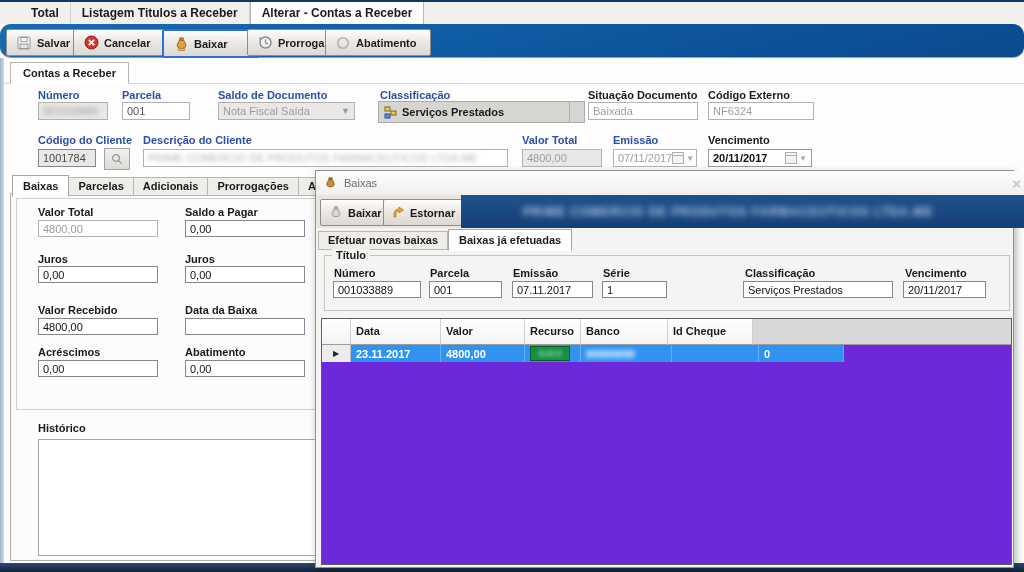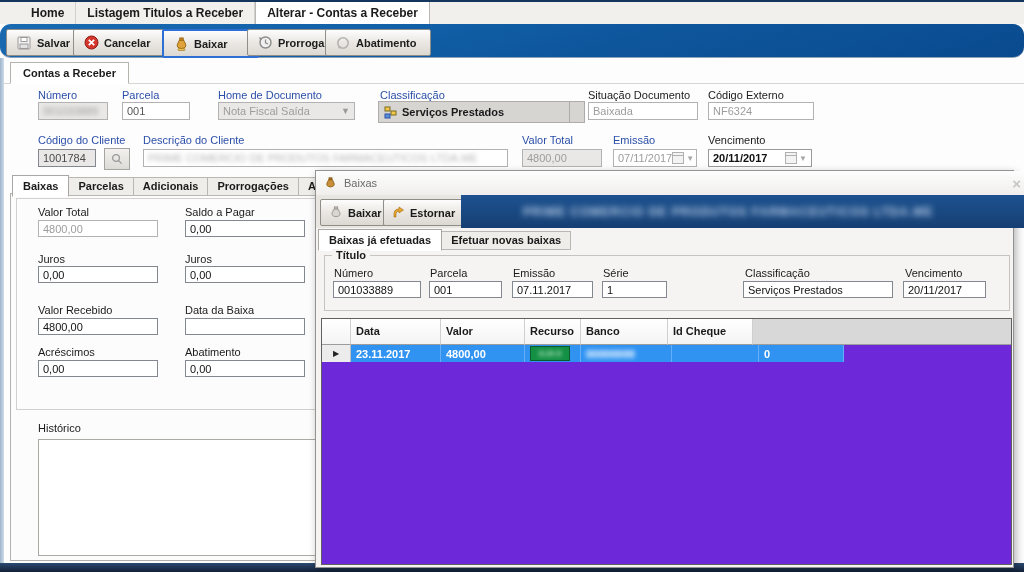--- a/index.html
+++ b/index.html
@@ -21,21 +21,21 @@
   .tbtn.focused{border:2px solid #2e6fd6;}
   .tbtn .ic{display:inline-flex;width:16px;height:16px;align-items:center;justify-content:center;}
   
   .leftframe{left:0;top:56px;width:4px;height:505px;background:linear-gradient(90deg,#9db4cb,#cfdce9);}
   .bottomstrip{left:0;top:561px;width:1024px;height:11px;background:linear-gradient(#2c4a72,#16263f 70%,#0e1a2c);z-index:1;}
   
   .pagetabline{left:4px;top:81px;width:1020px;height:1px;background:#d8d6d2;}
   .pagetab{left:10px;top:60px;height:22px;padding:0 12px;display:flex;align-items:center;background:#fff;
     border:1px solid #b5b3ae;border-bottom:1px solid #fff;font-weight:bold;z-index:2;}
   
-  .lbl{position:absolute;font-weight:normal;color:#2b4fa8;white-space:nowrap;}
+  .lbl{position:absolute;font-weight:bold;color:#2b4fa8;white-space:nowrap;}
   .lbl.dark{color:#1a1a1a;}
   .inp{position:absolute;border:1px solid #828790;background:#fff;color:#111;
     display:flex;align-items:center;padding:0 4px;box-sizing:border-box;height:18px;}
   .inp.dis{color:#9d9d9d;border-color:#b2b2b2;}
   .inp.gray{background:#e9e8e6;text-align:center;}
   .inp.bold{font-weight:bold;}
   .blur2{filter:blur(2px);} .blur3{filter:blur(3px);}
   .combo-arrow{margin-left:auto;color:#9a9a9a;font-size:9px;}
   .calgrp{margin-left:auto;display:flex;align-items:center;gap:2px;color:#a7a7a7;}
   .calico{width:10px;height:10px;border:1px solid #b0b0b0;background:#f3f3f3;position:relative;}
@@ -82,21 +82,21 @@
   .badge{width:38px;height:13px;background:#149045;border:1px solid #0a5c2a;color:#bfe8c9;font-size:8px;
     display:flex;align-items:center;justify-content:center;}
 </style>
 </head>
 <body>
 
 <div id="app">
 
   <div class="abs navstrip">
     <div class="navtab">
-        <span>Home</span>
+        <span>Total</span>
       </div>
     <div class="navtab">
         <span>Listagem Titulos a Receber</span>
       </div>
     <div class="navtab active">
         <span>Alterar - Contas a Receber</span>
       </div>
   </div>
 
   <div class="abs toolbar">
@@ -161,21 +161,21 @@
   <div class="lbl" style="left:38px;top:87px">Número</div>
   <div class="inp gray dis" style="left:38px;top:100px;width:70px">
       <span class="blur2">001033889</span>
     </div>
 
   <div class="lbl" style="left:122px;top:87px">Parcela</div>
   <div class="inp dis" style="left:122px;top:100px;width:68px">
       <span style="color:#555">001</span>
     </div>
 
-  <div class="lbl" style="left:218px;top:87px">Home de Documento</div>
+  <div class="lbl" style="left:218px;top:87px">Saldo de Documento</div>
   <div class="inp gray dis" style="left:218px;top:100px;width:137px">
     <span>Nota Fiscal Saída</span>
     <span class="combo-arrow">▼</span>
   </div>
 
   <div class="lbl" style="left:380px;top:87px">Classificação</div>
   <div class="classpanel" style="left:378px;top:99px;width:190px">
     <span style="display:inline-flex">
       <svg width="13" height="13" viewBox="0 0 13 13">
           <rect x="1" y="1" width="5" height="4" fill="#f2c84b" stroke="#7a6a20"></rect>
@@ -320,22 +320,22 @@
             </svg>
         </span>
         <span>Estornar</span>
       </div>
       <div class="banner">
         <span class="blur3">PRIME COMERCIO DE PRODUTOS FARMACEUTICOS LTDA.ME</span>
       </div>
     </div>
 
     <div class="mtabs">
+      <div class="dtab"><span>Efetuar novas baixas</span></div>
       <div class="dtab active"><span>Baixas já efetuadas</span></div>
-      <div class="dtab"><span>Efetuar novas baixas</span></div>
     </div>
 
     <div class="mgroup"></div>
     <div class="mlegend">Título</div>
 
     <div class="lbl dark" style="left:18px;top:96px">Número</div>
     <div class="inp" style="left:17px;top:110px;width:88px;height:17px">
         <span>001033889</span>
       </div>
 

